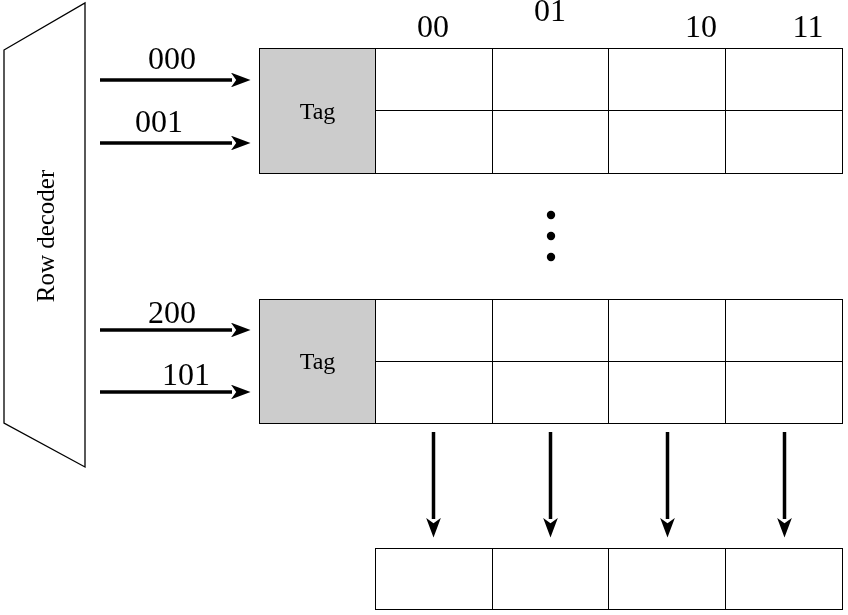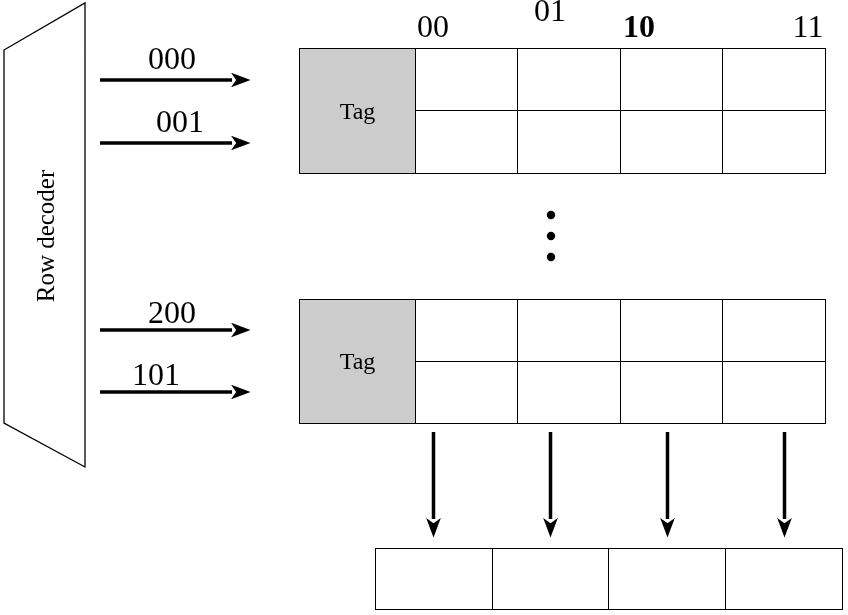--- a/index.html
+++ b/index.html
@@ -12,24 +12,24 @@
   #overlay { position:absolute; left:0; top:0; width:848px; height:615px; }
 
   .lbl { position:absolute; font-size:32px; line-height:24px;
          transform:translate(-50%,-50%); white-space:nowrap; }
   .decoder-label {
     position:absolute; left:45px; top:236px; font-size:25px; line-height:25px;
     transform:translate(-50%,-50%) rotate(-90deg); white-space:nowrap;
   }
 
   .set {
-    position:absolute; left:259px; width:527px;
+    position:absolute; left:259px; width:584px;
     display:grid; grid-template-columns:116px repeat(4,1fr);
     grid-template-rows:1fr 1fr;
-    border:1.4px solid #000; box-sizing:border-box; background:#fff;margin-left:40px;
+    border:1.4px solid #000; box-sizing:border-box; background:#fff;
   }
   .set-top    { top:48px;  height:126px; }
   .set-bottom { top:299px; height:125px; }
   .tag-cell {
     grid-row:1 / span 2; grid-column:1;
     background:#cccccc; border-right:1.4px solid #000;
     display:flex; align-items:center; justify-content:center;
     font-size:24px;
   }
   .cell { border-right:1.4px solid #000; border-bottom:1.4px solid #000; }
@@ -69,27 +69,27 @@
 
     <line x1="433.5" y1="432" x2="433.5" y2="519" stroke="#000" stroke-width="3.5" marker-end="url(#arrowhead)"></line>
     <line x1="550.5" y1="432" x2="550.5" y2="519" stroke="#000" stroke-width="3.5" marker-end="url(#arrowhead)"></line>
     <line x1="667.5" y1="432" x2="667.5" y2="519" stroke="#000" stroke-width="3.5" marker-end="url(#arrowhead)"></line>
     <line x1="784.5" y1="432" x2="784.5" y2="519" stroke="#000" stroke-width="3.5" marker-end="url(#arrowhead)"></line>
   </svg>
 
   <div class="decoder-label">Row decoder</div>
 
   <div class="lbl" style="left:172px; top:58px;">000</div>
-  <div class="lbl" style="left:180px; top:121px;">001</div>
+  <div class="lbl" style="left:159px; top:121px;">001</div>
   <div class="lbl" style="left:172px; top:312px;">200</div>
-  <div class="lbl" style="left:156px; top:374px;">101</div>
+  <div class="lbl" style="left:186px; top:374px;">101</div>
 
   <div class="lbl" style="left:433px; top:26px;">00</div>
   <div class="lbl" style="left:550px; top:10px;">01</div>
-  <div class="lbl" style="left:639px; top:26px;font-weight:bold;">10</div>
+  <div class="lbl" style="left:701px; top:26px;">10</div>
   <div class="lbl" style="left:784px; top:26px;margin-left:24px;">11</div>
 
   <div class="set set-top">
     <div class="tag-cell">Tag</div>
     <div class="cell"></div>
     <div class="cell"></div>
     <div class="cell"></div>
     <div class="cell last-col"></div>
     <div class="cell last-row"></div>
     <div class="cell last-row"></div>

